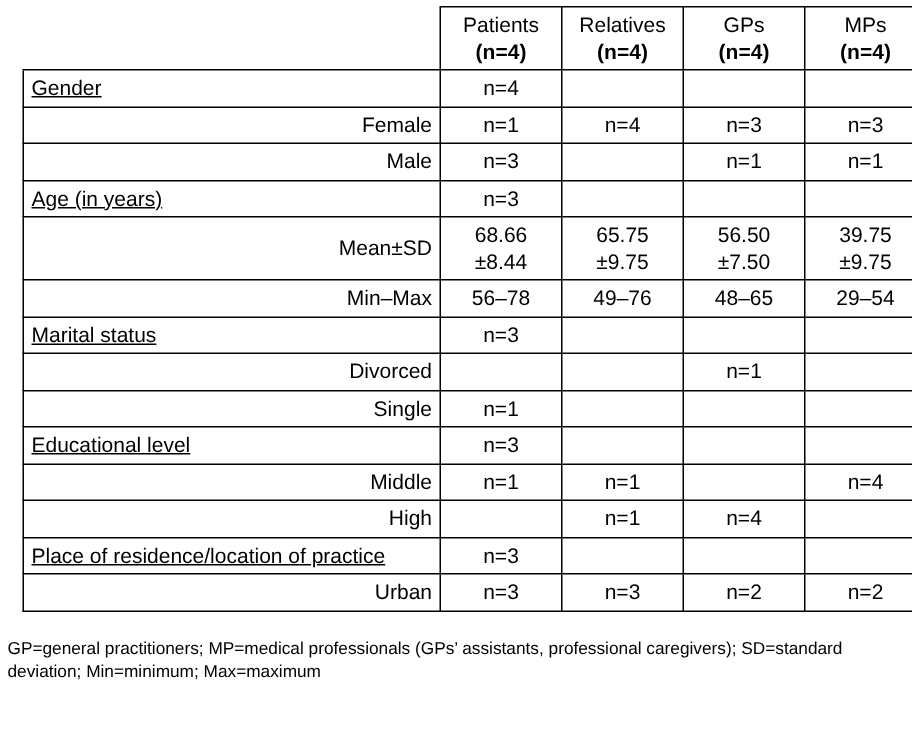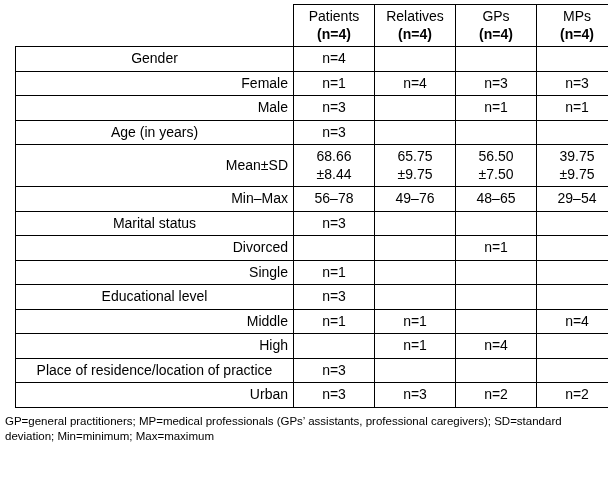--- a/index.html
+++ b/index.html
@@ -48,37 +48,38 @@
     font-weight: bold;
   }
   .corner-cell {
     border-left: 1px solid #ffffff !important;
     border-top: 1px solid #ffffff !important;
     border-right: 1px solid #000000;
     border-bottom: 1px solid #000000;
   }
   .section-label {
     font-weight: bold;
-    text-align: center;
+    text-align: left;
+    text-decoration: underline;
   }
   .section-value {
     font-weight: bold;
     text-align: center;
   }
   .row-label {
     text-align: right;
   }
   .val {
     text-align: center;
   }
   .val .line2 {
     display: block;
   }
   .footnote {
-    margin-top: 6px;
+    margin-top: 18px;
     font-size: 11.5px;
     line-height: 1.35;
     width: 600px;
     padding-left: 2px;
   }
 </style>
 </head>
 <body>
 
 <div class="page">

